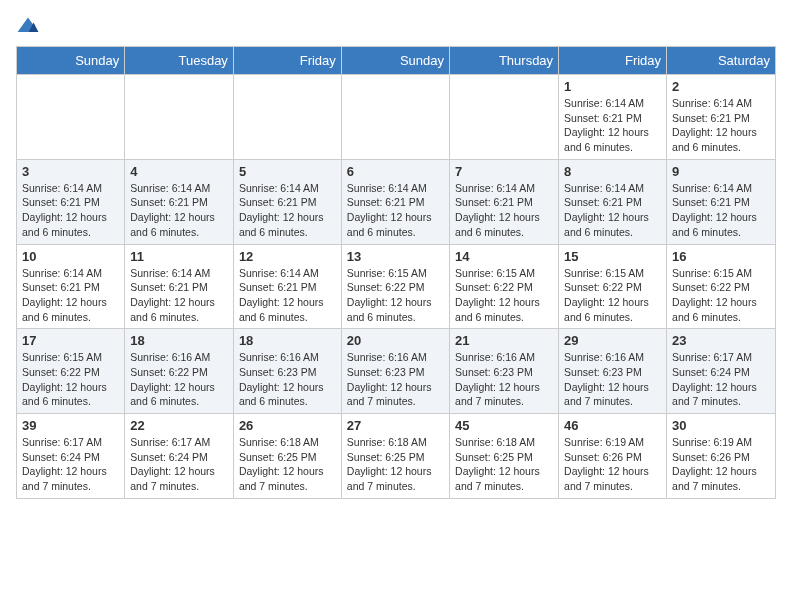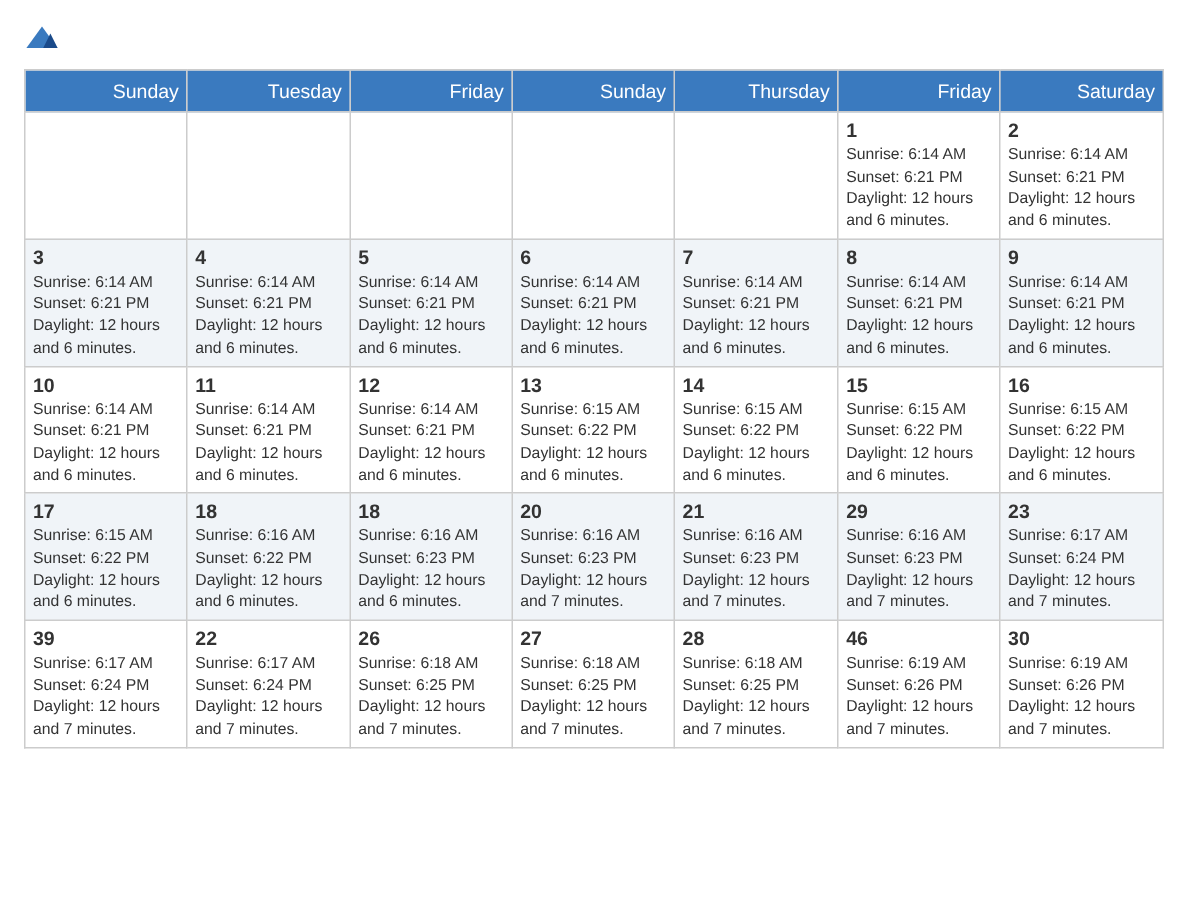--- a/index.html
+++ b/index.html
@@ -280,21 +280,21 @@
 Sunset: 6:25 PM
 Daylight: 12 hours and 7 minutes.</div>
         </td>
         <td>
           <span class="day-number">27</span>
           <div class="day-info" style="white-space: pre-line;">Sunrise: 6:18 AM
 Sunset: 6:25 PM
 Daylight: 12 hours and 7 minutes.</div>
         </td>
         <td>
-          <span class="day-number">28</span>
+          <span class="day-number">45</span>
           <div class="day-info" style="white-space: pre-line;">Sunrise: 6:18 AM
 Sunset: 6:25 PM
 Daylight: 12 hours and 7 minutes.</div>
         </td>
         <td>
           <span class="day-number">46</span>
           <div class="day-info" style="white-space: pre-line;">Sunrise: 6:19 AM
 Sunset: 6:26 PM
 Daylight: 12 hours and 7 minutes.</div>
         </td>

